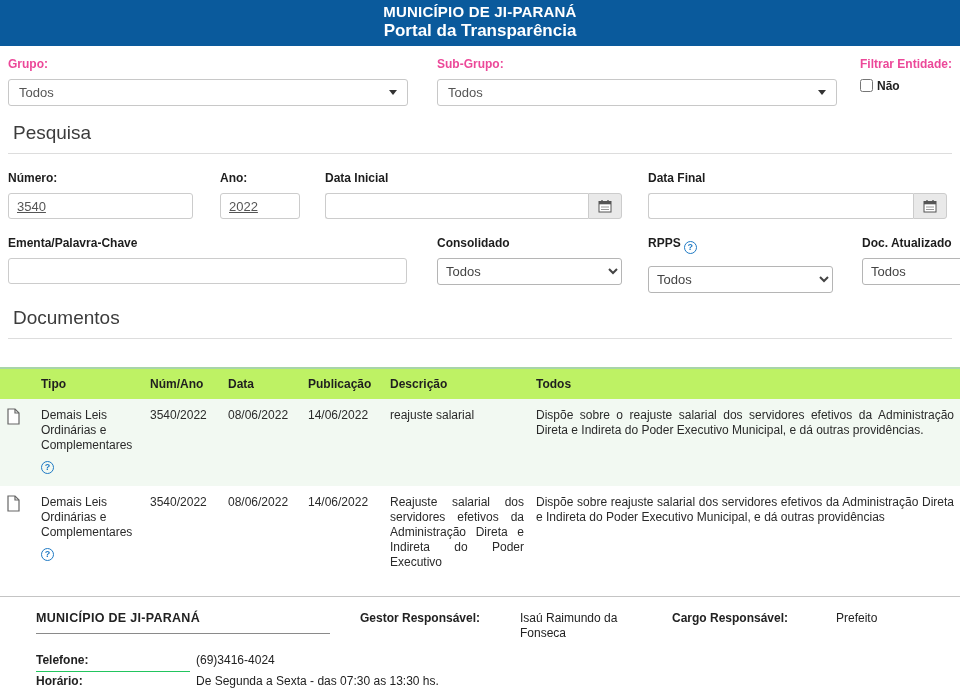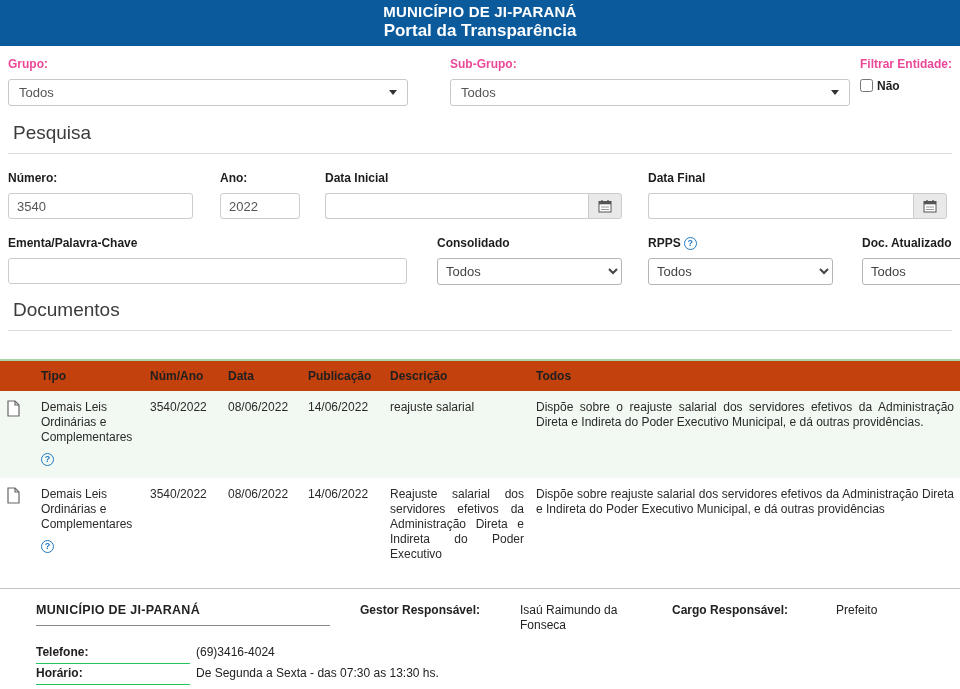--- a/index.html
+++ b/index.html
@@ -9,65 +9,65 @@
 
   
   .topbar { background: #0a5a9c; color: #fff; text-align: center; padding: 3px 0 5px; }
   .topbar-title { font-size: 15px; font-weight: bold; letter-spacing: .2px; }
   .topbar-subtitle { font-size: 17px; font-weight: bold; margin-top: 1px; }
 
   
   .filters { display: flex; align-items: flex-start; padding: 11px 8px 2px; }
   .flabel { display: block; font-size: 12px; font-weight: bold; color: #ec4899; margin-bottom: 8px; }
   .field-grupo { width: 400px; flex: none; }
-  .field-subgrupo { width: 400px; flex: none; margin-left: 42px; }
+  .field-subgrupo { width: 400px; flex: none; margin-left: 29px; }
   .field-entidade { margin-left: auto; flex: none; }
   .selectbox { height: 27px; border: 1px solid #c8c8c8; border-radius: 3px; background: #fff;
                display: flex; align-items: center; justify-content: space-between; padding: 0 10px;
                font-size: 13px; color: #555; cursor: pointer; }
   .caret { width: 0; height: 0; border-left: 4px solid transparent; border-right: 4px solid transparent;
            border-top: 5px solid #333; margin-left: 8px; flex: none; }
   .chkrow { display: flex; margin-top: 3px; }
   .chkrow input { margin: 0 4px 0 0; width: 13px; height: 13px; }
   .chkrow span { font-size: 12px; font-weight: bold; }
 
   
   .section { font-size: 19px; font-weight: normal; color: #3c3c3c; margin: 14px 8px 0; padding-left: 5px; }
   .rule { border: 0; border-top: 1px solid #ddd; margin: 9px 8px 0; }
 
   
   .frow { display: flex; flex-wrap: nowrap; align-items: flex-start; padding: 0 8px; margin-top: 17px; }
   .ffield label { display: block; font-size: 12px; font-weight: bold; color: #1d1d1d; margin-bottom: 8px; }
   .txt { height: 26px; width: 100%; border: 1px solid #ccc; border-radius: 3px; padding: 0 8px;
-         font-size: 13px; color: #555; font-family: "Liberation Sans", sans-serif; }
+         font-size: 13px; color: #555; font-family: "Liberation Sans", sans-serif; text-decoration: underline; }
   .f-numero { width: 185px; flex: none; }
   .f-ano { width: 80px; flex: none; margin-left: 27px; }
   .f-datai { width: 297px; flex: none; margin-left: 25px; }
   .f-dataf { width: 299px; flex: none; margin-left: 26px; }
   .f-ementa { width: 399px; flex: none; }
   .f-consolidado { width: 185px; flex: none; margin-left: 30px; }
   .f-rpps { width: 185px; flex: none; margin-left: 26px; }
   .f-docatu { width: 130px; flex: none; margin-left: 29px; }
   .dgroup { display: flex; }
   .dgroup .txt { border-radius: 3px 0 0 3px; border-right: none; }
   .calbtn { width: 34px; height: 26px; flex: none; background: #e9e9e9; border: 1px solid #ccc;
             border-radius: 0 3px 3px 0; display: flex; align-items: center; justify-content: center; cursor: pointer; }
   select.sel { height: 27px; width: 100%; border: 1px solid #b5b5b5; border-radius: 3px; background: #fff;
                font-size: 13px; color: #444; padding: 0 4px; font-family: "Liberation Sans", sans-serif; }
   .lblwrap { display: flex; align-items: center; gap: 3px; margin-bottom: 8px; }
-  .lblwrap label { margin-bottom: 0; }
+  .lblwrap label { margin-bottom: 8px; }
 
   
   .qicon { width: 13px; height: 13px; border-radius: 50%; border: 1px solid #1f7ac4; color: #1f7ac4;
            font-size: 9px; font-weight: bold; display: inline-flex; align-items: center; justify-content: center;
            line-height: 1; cursor: pointer; flex: none; }
 
   
   table.docs { width: 100%; border-collapse: collapse; font-size: 12px; margin-top: 28px; }
-  table.docs thead tr { background: #c2410c; border-top: 2px solid #a8d5a8; }
+  table.docs thead tr { background: #bef264; border-top: 2px solid #a8d5a8; }
   table.docs th { text-align: left; font-weight: bold; color: #1f1f1f; padding: 8px 6px; }
   table.docs td { vertical-align: top; padding: 9px 6px 12px; color: #2a2a2a; line-height: 15px; }
   table.docs tbody tr.stripe { background: #f2f9f2; }
   td.icon-cell { padding-left: 12px; }
   .tipo-help { margin-top: 6px; }
   .just { text-align: justify; padding-right: 10px; }
 
   
   .footer-sep { border: 0; border-top: 1px solid #c4c4c4; margin: 14px 0 0; }
   .footer { padding: 14px 0 8px; font-size: 12px; }

